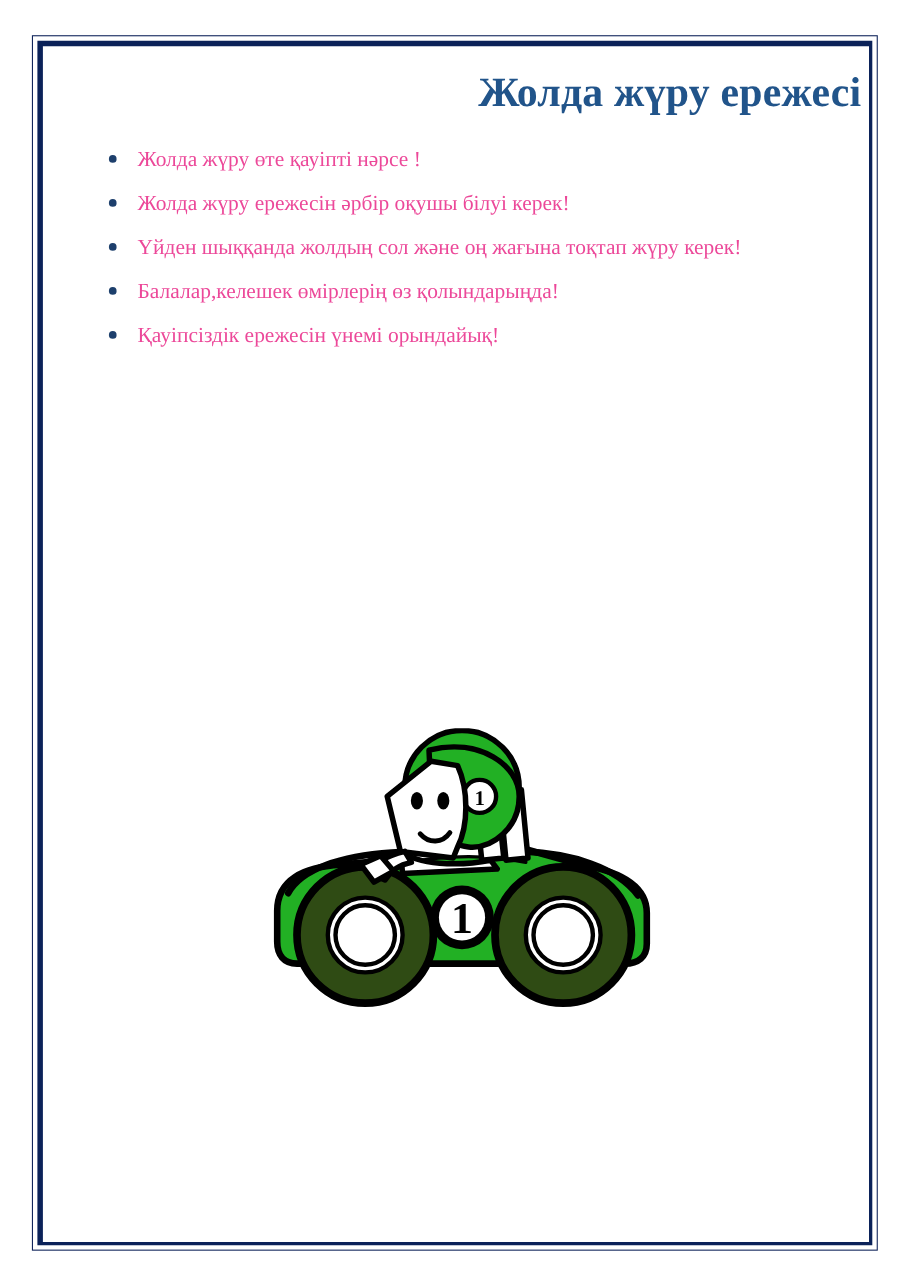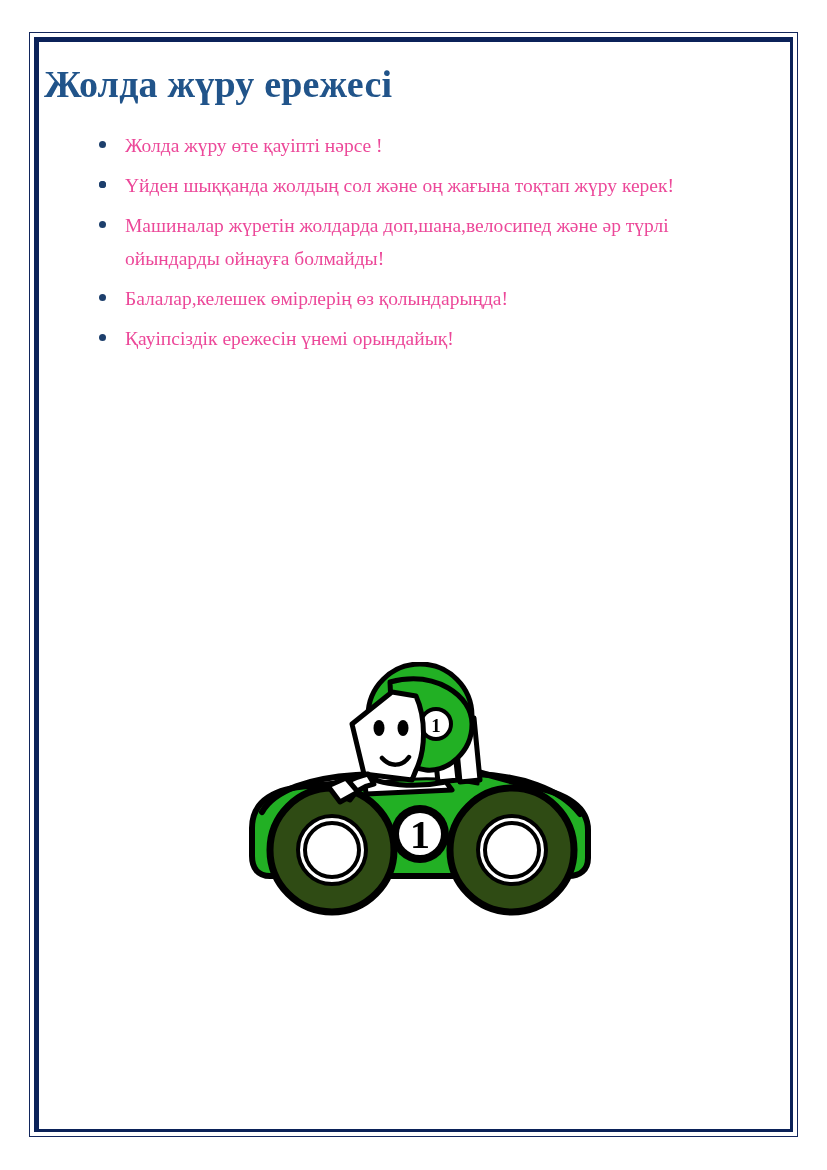--- a/index.html
+++ b/index.html
@@ -52,21 +52,21 @@
     left: 44px;
     top: 47px;
     width: 739px;
     height: 1075px;
     box-sizing: border-box;
   }
 
   #doc-title {
     margin: 0;
     padding-top: 16px;
-    text-align: left;
+    text-align: right;
     font-size: 38px;
     font-weight: bold;
     color: #21548a;
     letter-spacing: 0.2px;
     line-height: 1.15;
   }
 
   #rules-list {
     list-style: none;
     margin: 22px 0 0 0;
@@ -113,28 +113,25 @@
 
     <h1 id="doc-title">Жолда жүру ережесі</h1>
 
     <ul id="rules-list">
       <li>
         <span class="bullet-dot"></span>
         <span>Жолда жүру өте қауіпті  нәрсе !</span>
       </li>
       <li>
         <span class="bullet-dot"></span>
+        <span>Жолда жүру ережесін әрбір оқушы білуі керек!</span>
       </li>
       <li>
         <span class="bullet-dot"></span>
         <span>Үйден шыққанда  жолдың сол және оң жағына  тоқтап жүру керек!</span>
-      </li>
-      <li>
-        <span class="bullet-dot"></span>
-        <span>Машиналар жүретін жолдарда доп,шана,велосипед және әр түрлі ойындарды ойнауға болмайды!</span>
       </li>
       <li>
         <span class="bullet-dot"></span>
         <span>Балалар,келешек өмірлерің өз қолындарыңда!</span>
       </li>
       <li>
         <span class="bullet-dot"></span>
         <span>Қауіпсіздік ережесін үнемі орындайық!</span>
       </li>
     </ul>

